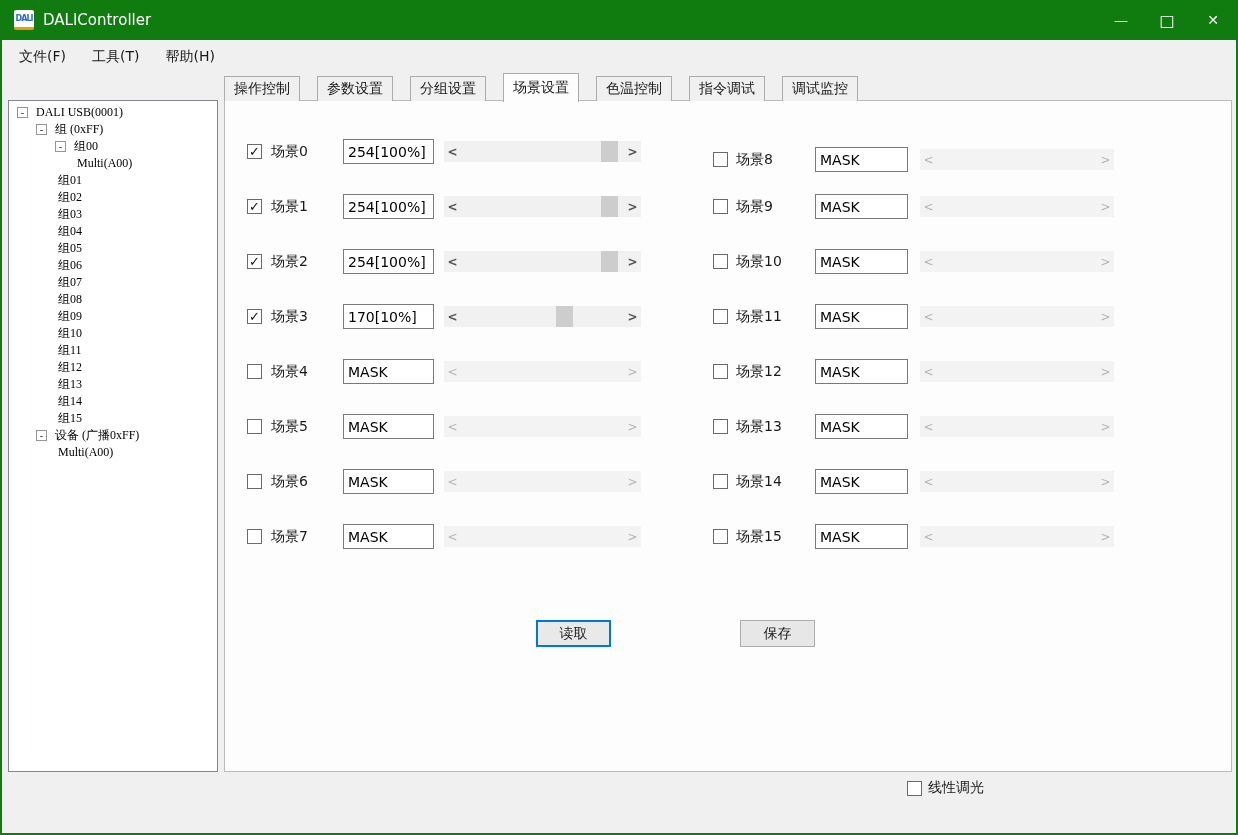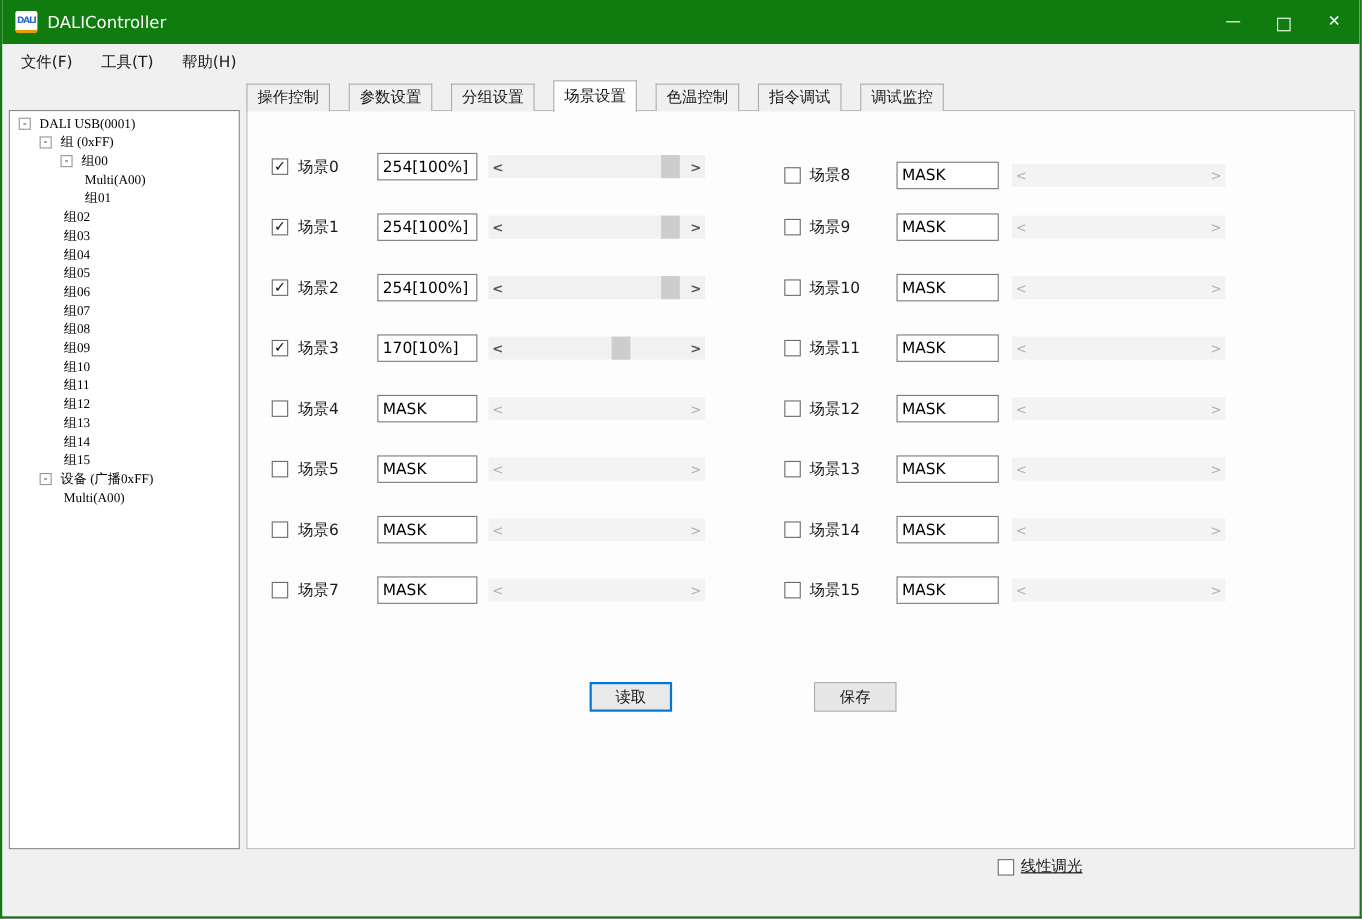--- a/index.html
+++ b/index.html
@@ -129,21 +129,21 @@
   .btn {
     position: absolute; width: 75px; height: 27px;
     background: #e7e7e7; border: 1px solid #adadad;
     font-family: "DejaVu Sans", sans-serif; font-size: 14px; color: #1a1a1a;
     display: flex; align-items: center; justify-content: center;
   }
   .btn.read { left: 311px; top: 519px; border: 2px solid #0078d7; background:#e9e9e9; }
   .btn.save { left: 515px; top: 519px; }
 
   
-  .linear-dim { position: absolute; left: 905px; top: 779px; display: flex; align-items: center; text-decoration: underline; }
+  .linear-dim { position: absolute; left: 905px; top: 779px; display: flex; align-items: center; }
   .linear-dim .cb2 {
     width: 15px; height: 15px; background: #fff; border: 1px solid #6a6a6a;
   }
   .linear-dim .ld-label { font-size: 14px; color: #1a1a1a; margin-left: 6px; }
 
   
   .statusbar {
     position: absolute; left: 0; right: 0; bottom: 0; height: 30px;
     background: #f0f0f0; border-top: 1px solid #d9d9d9;
   }
@@ -197,21 +197,21 @@
         <span class="expander">-</span>
         <span class="tree-label">组 (0xFF)</span>
       </div>
       <div class="tree-row" style="padding-left: 46px;">
         <span class="expander">-</span>
         <span class="tree-label">组00</span>
       </div>
       <div class="tree-row" style="padding-left: 65px;">
         <span class="tree-label">Multi(A00)</span>
       </div>
-      <div class="tree-row" style="padding-left: 65px;">
+      <div class="tree-row" style="padding-left: 46px;">
         <span class="tree-label">组01</span>
       </div>
       <div class="tree-row" style="padding-left: 46px;">
         <span class="tree-label">组02</span>
       </div>
       <div class="tree-row" style="padding-left: 46px;">
         <span class="tree-label">组03</span>
       </div>
       <div class="tree-row" style="padding-left: 46px;">
         <span class="tree-label">组04</span>

